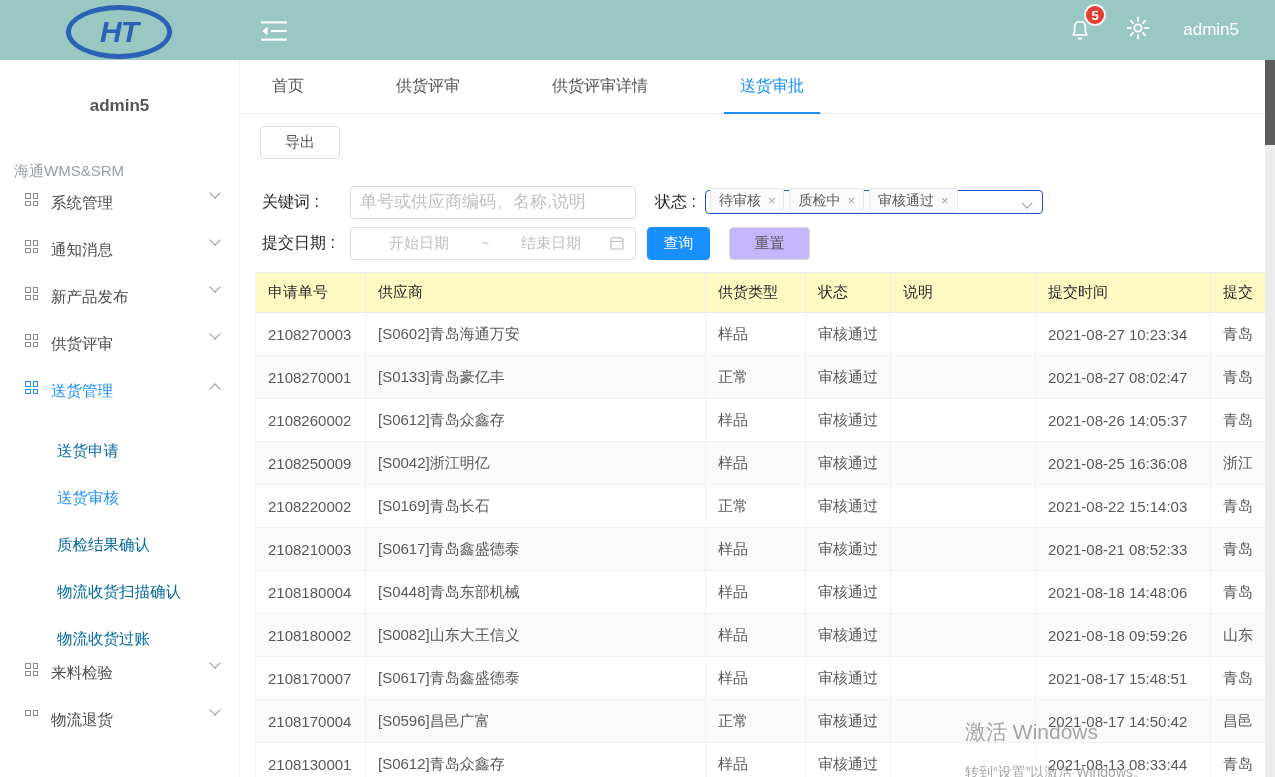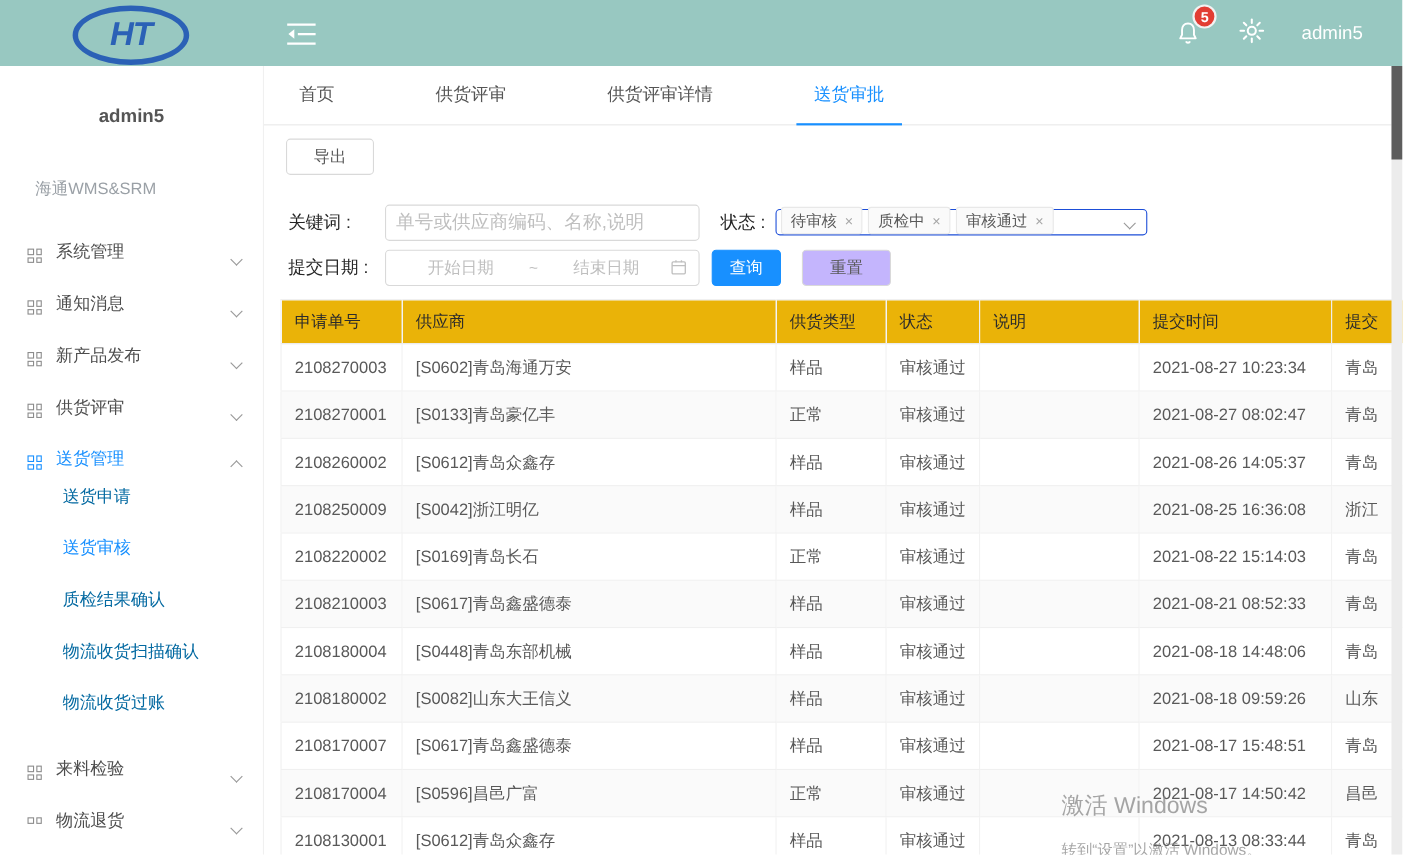--- a/index.html
+++ b/index.html
@@ -20,23 +20,23 @@
   .header-user{color:#fff; font-size:17px;}
   .logo{position:absolute; left:66px; top:5px; width:106px; height:54px; border:5px solid var(--logo-blue);
         border-radius:50%; display:flex; align-items:center; justify-content:center; z-index:20;}
   .logo-text{color:var(--logo-blue); font-weight:bold; font-style:italic; font-size:30px; letter-spacing:-1px;}
 
   
   .sidebar{position:absolute; top:60px; left:0; width:240px; height:717px; background:#fff;
            border-right:1px solid #f0f0f0; overflow:hidden; z-index:5;}
   .sidebar-user{position:absolute; top:36px; left:0; width:100%; text-align:center; font-weight:bold;
                 color:#555; font-size:17px;}
-  .sidebar-title{position:absolute; top:102px; left:32px; color:#9aa0a6; font-size:15px;}
+  .sidebar-title{position:absolute; top:102px; left:14px; color:#9aa0a6; font-size:15px;}
   .menu{position:absolute; top:133px; left:0; right:0;}
-  .menu-item{height:47px; display:flex; align-items:flex-end; padding:0 20px 0 25px; font-size:15.5px;
+  .menu-item{height:47px; display:flex; align-items:flex-start; padding:0 20px 0 25px; font-size:15.5px;
              color:#4d4d4d; cursor:pointer;}
   .menu-item.active{color:var(--accent);}
   .grid-icon{width:14px; height:14px; display:grid; grid-template-columns:5.5px 5.5px;
              grid-template-rows:5.5px 5.5px; gap:2px; color:#8c8c8c; margin-right:12px; flex-shrink:0;}
   .menu-item.active .grid-icon{color:var(--accent);}
   .grid-icon span{border:1.5px solid currentColor;}
   .menu-label{flex:1;}
   .chev{width:8px; height:8px; border-right:1.6px solid #999; border-bottom:1.6px solid #999; flex-shrink:0;}
   .chev.down{transform:rotate(45deg); margin-top:-4px;}
   .chev.up{transform:rotate(-135deg); margin-top:4px;}
@@ -74,21 +74,21 @@
   .date-ph{flex:1; text-align:center; color:#bfbfbf; font-size:15px;}
   .date-sep{color:#bfbfbf; margin:0 4px; font-size:14px;}
   .search-btn{margin-left:11px; width:63px; height:33px; background:var(--accent); border:1px solid var(--accent);
               border-radius:4px; color:#fff; font-size:15px; cursor:pointer; font-family:inherit;}
   .reset-btn{margin-left:19px; width:81px; height:33px; background:#c4b5fd; border:1px solid #d9d9d9;
              border-radius:4px; color:#595959; font-size:15px; cursor:pointer; font-family:Liberation Serif, serif;}
 
   
   table{margin:12px 0 0 15px; border-collapse:collapse; table-layout:fixed; width:1045px; font-size:15px;
         border-top:1px solid #ededed; border-left:1px solid #f0f0f0;}
-  th{height:40px; background:#eab308; text-align:left; padding:0 12px; color:#2b2b2b; font-weight:normal;
+  th{height:40px; background:#fef9c3; text-align:left; padding:0 12px; color:#2b2b2b; font-weight:normal;
      border-bottom:1px solid #e8e8e8; border-right:1px solid #ededed; overflow:hidden; white-space:nowrap;}
   td{height:43px; padding:0 12px; color:#595959; border-bottom:1px solid #f0f0f0; border-right:1px solid #f2f2f2;
      overflow:hidden; white-space:nowrap;}
   tbody tr:nth-child(even) td{background:#fafafa;}
 
   
   .scrollbar{position:absolute; right:0; top:60px; width:10px; height:717px; background:#ececec; z-index:30;}
   .scroll-thumb{position:absolute; top:0; left:0; width:10px; height:85px; background:#5d5d5d;}
 
   

